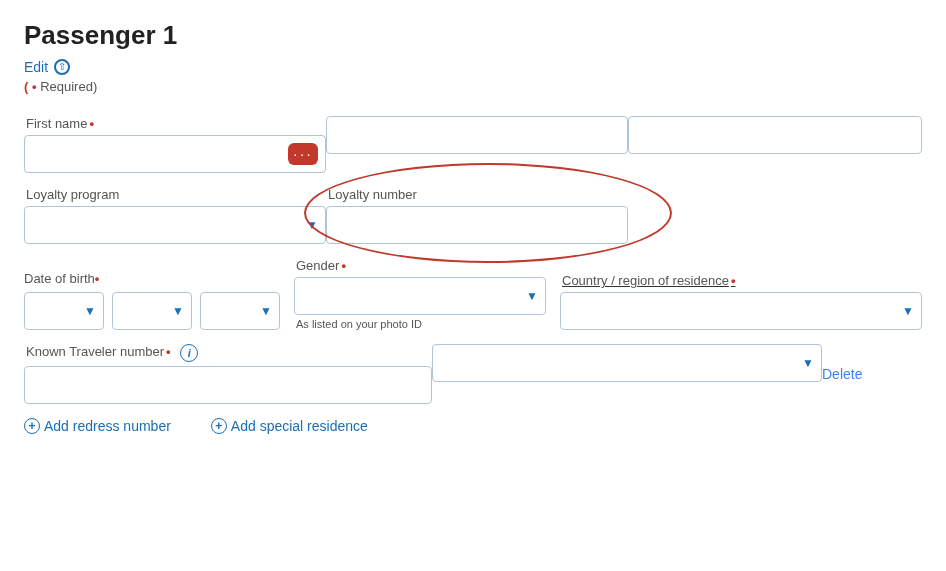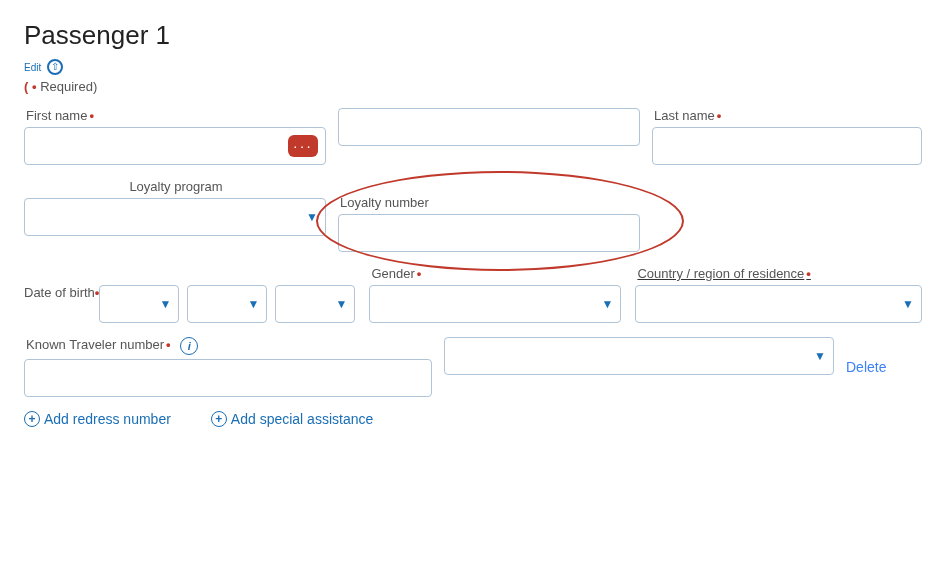--- a/index.html
+++ b/index.html
@@ -7,59 +7,59 @@
       font-family: Arial, sans-serif;
       background: #fff;
       color: #333;
       width: 946px;
       min-height: 571px;
       padding: 20px 24px;
       overflow: hidden;
     }
     h2 {
       font-size: 26px;
-      font-weight: 400;
+      font-weight: 700;
       color: #222;
       margin-bottom: 8px;
     }
     .edit-row {
       display: flex;
       align-items: center;
       gap: 6px;
       margin-bottom: 4px;
     }
     .edit-link {
       color: #1a6eb5;
-      font-size: 10px;
+      font-size: 14px;
       text-decoration: none;
       cursor: pointer;
     }
     .chevron-up {
       display: inline-block;
       width: 16px;
       height: 16px;
       border: 2px solid #1a6eb5;
       border-radius: 50%;
       text-align: center;
       line-height: 12px;
       font-size: 10px;
       color: #1a6eb5;
     }
     .required-note {
       font-size: 13px;
       color: #555;
-      margin-bottom: 14px;
+      margin-bottom: 22px;
     }
     .required-dot {
       color: #c0392b;
       font-weight: bold;
     }
     .form-row {
       display: flex;
-      gap: 12px;
+      gap: 0;
       margin-bottom: 14px;
       align-items: flex-start;
     }
     .field-group {
       display: flex;
       flex-direction: column;
       position: relative;
     }
     .field-label {
       font-size: 13px;
@@ -136,27 +136,26 @@
       cursor: pointer;
     }
     .icon-box .dots {
       color: #fff;
       font-size: 14px;
       letter-spacing: 2px;
       line-height: 1;
     }
 
     
-    .loyalty-program-group { width: 302px; align-items: center; }
+    .loyalty-program-group { width: 302px; }
     .loyalty-number-group { width: 302px; }
 
     
     .loyalty-circle-wrapper {
       position: relative;
-      margin-top: 16px;
     }
     .loyalty-circle {
       position: absolute;
       top: -24px;
       left: -22px;
       width: 368px;
       height: 100px;
       border: 2.5px solid #c0392b;
       border-radius: 50%;
       pointer-events: none;
@@ -255,20 +254,21 @@
     }
 
     .dob-and-gender-row {
       display: flex;
       gap: 14px;
       align-items: flex-end;
       margin-bottom: 14px;
     }
     .dob-block {
       display: flex;
+      flex-direction: column;
     }
   </style>
 </head>
 <body>
 
 <h2>Passenger 1</h2>
 
 <div class="edit-row">
   <a class="edit-link">Edit</a>
   <span class="chevron-up">⇧</span>
@@ -290,23 +290,20 @@
         <span class="dots">···</span>
       </div>
     </div>
   </div>
 
   <div class="field-group middle-name-group">
     <input type="text" class="form-input" style="width: 100%;" placeholder="">
   </div>
 
   <div class="field-group last-name-group">
-    <div class="field-label">
-      <span>Last name</span><span class="req">•</span>
-    </div>
     <input type="text" class="form-input" style="width: 100%;" placeholder="">
   </div>
 </div>
 
 <div class="form-row">
   <div class="field-group loyalty-program-group">
     <div class="field-label">
       <span>Loyalty program</span>
     </div>
     <div class="select-wrapper" style="width:100%">
@@ -357,20 +354,21 @@
   <div class="field-group gender-group">
     <div class="field-label">
       <span>Gender</span><span class="req">•</span>
     </div>
     <div class="select-wrapper" style="width:100%">
       <select class="form-select" style="width:100%">
         <option value=""></option>
       </select>
       <span class="chevron-down">▼</span>
     </div>
+    <div class="gender-note">As listed on your photo ID</div>
   </div>
 
   <div class="field-group country-group">
     <div class="field-label">
       <span>Country / region of residence</span><span class="req">•</span>
     </div>
     <div class="select-wrapper" style="width:100%">
       <select class="form-select" style="width:100%">
         <option value=""></option>
       </select>
@@ -400,15 +398,15 @@
   <a class="delete-btn">Delete</a>
 </div>
 
 <div class="add-links-row">
   <a class="add-link">
     <span class="plus-circle">+</span>
     <span>Add redress number</span>
   </a>
   <a class="add-link">
     <span class="plus-circle">+</span>
-    <span>Add special assistance</span>
+    <span>Add special residence</span>
   </a>
 </div>
 
 </body></html>

